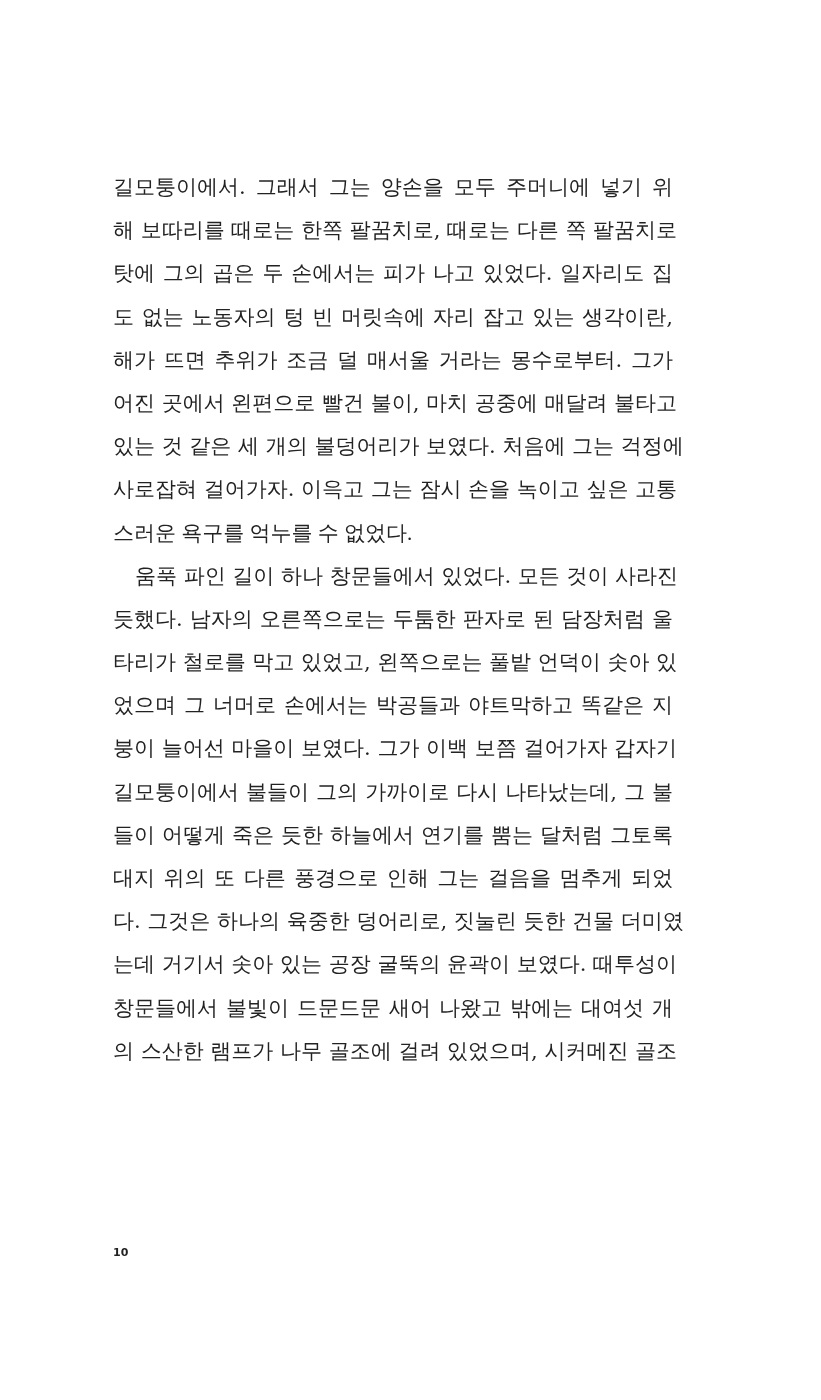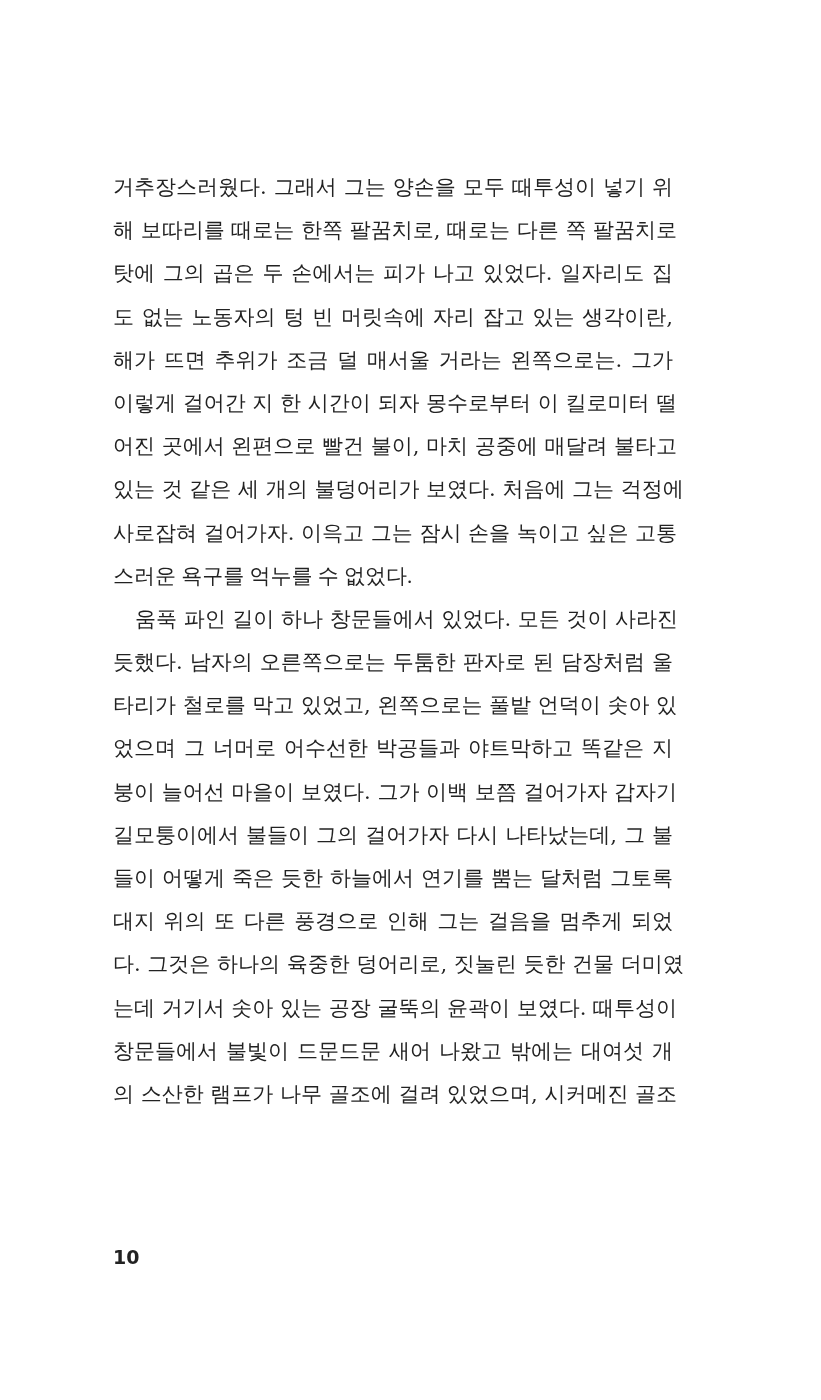--- a/index.html
+++ b/index.html
@@ -43,51 +43,50 @@
       font-family: Liberation Serif, serif;
     }
     .line.indent {
       padding-left: 22px;
     }
     .page-number {
       position: absolute;
       left: 113px;
       top: 1246px;
       font-family: "DejaVu Sans", "Liberation Sans", sans-serif;
-      font-size: 19px;
+      font-size: 11px;
       font-weight: bold;
       color: #222222;
     }
   </style>
 </head>
 <body>
 
 <div class="page">
   <div class="text-block">
 
     <div>
-      <span class="line">거추장스러웠다. 그래서 그는 양손을 모두 때투성이 넣기 위</span>
+      <span class="line">길모퉁이에서. 그래서 그는 양손을 모두 주머니에 넣기 위</span>
       <span class="line">해 보따리를 때로는 한쪽 팔꿈치로, 때로는 다른 쪽 팔꿈치로</span>
       <span class="line">탓에 그의 곱은 두 손에서는 피가 나고 있었다. 일자리도 집</span>
       <span class="line">도 없는 노동자의 텅 빈 머릿속에 자리 잡고 있는 생각이란,</span>
-      <span class="line">해가 뜨면 추위가 조금 덜 매서울 거라는 왼쪽으로는. 그가</span>
-      <span class="line">이렇게 걸어간 지 한 시간이 되자 몽수로부터 이 킬로미터 떨</span>
+      <span class="line">해가 뜨면 추위가 조금 덜 매서울 거라는 몽수로부터. 그가</span>
       <span class="line">어진 곳에서 왼편으로 빨건 불이, 마치 공중에 매달려 불타고</span>
       <span class="line">있는 것 같은 세 개의 불덩어리가 보였다. 처음에 그는 걱정에</span>
       <span class="line">사로잡혀 걸어가자. 이윽고 그는 잠시 손을 녹이고 싶은 고통</span>
       <span class="line last">스러운 욕구를 억누를 수 없었다.</span>
     </div>
 
     <div>
       <span class="line indent">움푹 파인 길이 하나 창문들에서 있었다. 모든 것이 사라진</span>
       <span class="line">듯했다. 남자의 오른쪽으로는 두툼한 판자로 된 담장처럼 울</span>
       <span class="line">타리가 철로를 막고 있었고, 왼쪽으로는 풀밭 언덕이 솟아 있</span>
-      <span class="line">었으며 그 너머로 어수선한 박공들과 야트막하고 똑같은 지</span>
+      <span class="line">었으며 그 너머로 손에서는 박공들과 야트막하고 똑같은 지</span>
       <span class="line">붕이 늘어선 마을이 보였다. 그가 이백 보쯤 걸어가자 갑자기</span>
-      <span class="line">길모퉁이에서 불들이 그의 걸어가자 다시 나타났는데, 그 불</span>
+      <span class="line">길모퉁이에서 불들이 그의 가까이로 다시 나타났는데, 그 불</span>
       <span class="line">들이 어떻게 죽은 듯한 하늘에서 연기를 뿜는 달처럼 그토록</span>
       <span class="line">대지 위의 또 다른 풍경으로 인해 그는 걸음을 멈추게 되었</span>
       <span class="line">다. 그것은 하나의 육중한 덩어리로, 짓눌린 듯한 건물 더미였</span>
       <span class="line">는데 거기서 솟아 있는 공장 굴뚝의 윤곽이 보였다. 때투성이</span>
       <span class="line">창문들에서 불빛이 드문드문 새어 나왔고 밖에는 대여섯 개</span>
       <span class="line">의 스산한 램프가 나무 골조에 걸려 있었으며, 시커메진 골조</span>
     </div>
   </div>
 
   <div class="page-number">10</div>

